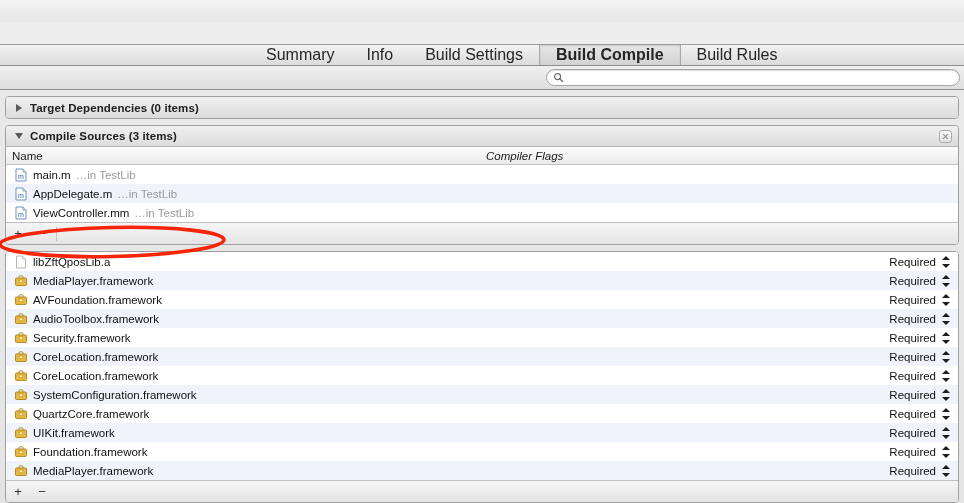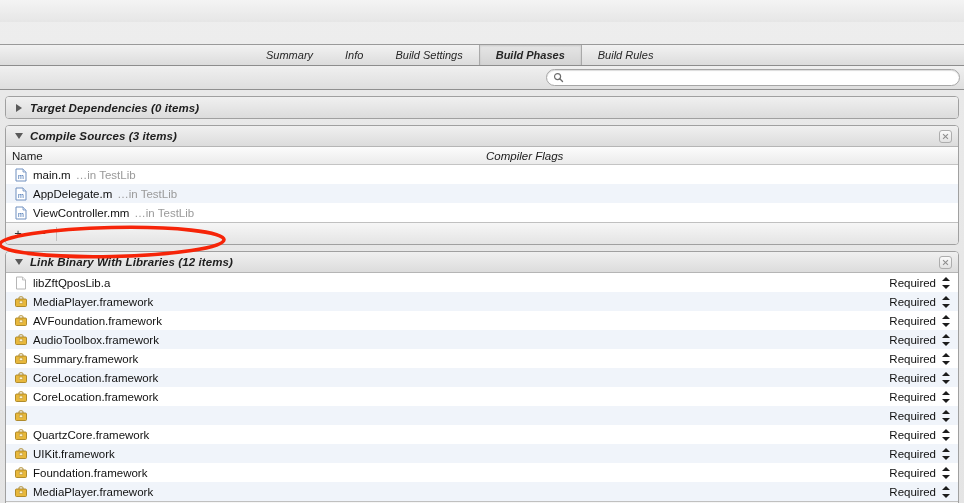--- a/index.html
+++ b/index.html
@@ -32,25 +32,24 @@
     border-bottom: 1px solid #8d8d8d;
     display: flex;
     align-items: stretch;
     justify-content: center;
   }
   .tab {
     display: flex;
     align-items: center;
     justify-content: center;
     padding: 0 16px;
-    font-size: 11px;
+    font-size: 16px;
     color: #262626;
     cursor: default;
     white-space: nowrap;
-    font-style: italic;
   }
   .tab.selected {
     font-weight: bold;
     background: linear-gradient(to bottom, #e6e6e6 0%, #d3d3d3 100%);
     border-left: 1px solid #a9a9a9;
     border-right: 1px solid #a9a9a9;
     box-shadow: inset 0 1px 2px rgba(0,0,0,0.12);
   }
   .tab-spacer-left  { width: 250px; }
   .tab-spacer-right { flex: 1; }
@@ -115,21 +114,20 @@
     position: relative;
     height: 21px;
     display: flex;
     align-items: center;
     background: linear-gradient(to bottom, #f0f0f0 0%, #dcdcdc 100%);
     padding-left: 8px;
     font-size: 11.5px;
     font-weight: bold;
     color: #202020;
     cursor: default;
-    font-style: italic;
   }
   .phase.expanded > .phase-header { border-bottom: 1px solid #b5b5b5; }
 
   .disclosure {
     width: 9px;
     height: 9px;
     margin-right: 7px;
     flex: 0 0 auto;
     position: relative;
   }
@@ -279,21 +277,21 @@
     <div class="tab">
       <span>Summary</span>
     </div>
     <div class="tab">
       <span>Info</span>
     </div>
     <div class="tab">
       <span>Build Settings</span>
     </div>
     <div class="tab selected">
-      <span>Build Phases</span>
+      <span>Build Compile</span>
     </div>
     <div class="tab">
       <span>Build Rules</span>
     </div>
 
     <div class="tab-spacer-right"></div>
   </div>
 
   <div class="searchrow">
     <div class="searchfield">
@@ -361,25 +359,20 @@
       </div>
 
       <div class="phase-footer">
         <span class="ftr-btn">+</span>
         <span class="ftr-btn">−</span>
         <span class="ftr-sep"></span>
       </div>
     </div>
 
     <div class="phase expanded">
-      <div class="phase-header">
-        <span class="disclosure open"></span>
-        <span class="phase-title">Link Binary With Libraries (12 items)</span>
-        <span class="close-box"></span>
-      </div>
 
       <div class="rows">
 
         <div class="row odd">
           <svg class="row-icon" viewBox="0 0 14 14">
             <path d="M2.5 1 h6 l3 3 v9 h-9 z" fill="#ffffff" stroke="#b6b6b6" stroke-width="1"></path>
             <path d="M8.5 1 v3 h3" fill="#eeeeee" stroke="#b6b6b6" stroke-width="0.8"></path>
           </svg>
           <span class="row-label">libZftQposLib.a</span>
           <span class="row-spacer"></span>
@@ -430,21 +423,21 @@
             <span class="stepper"></span>
           </span>
         </div>
 
         <div class="row odd">
           <svg class="row-icon" viewBox="0 0 14 14">
             <rect x="1.5" y="4" width="11" height="7.5" rx="1" fill="#e8b83c" stroke="#a8821f" stroke-width="0.9"></rect>
             <path d="M5 4 v-1.2 a1 1 0 0 1 1-1 h2 a1 1 0 0 1 1 1 V4" fill="none" stroke="#a8821f" stroke-width="0.9"></path>
             <rect x="5.2" y="6" width="3.6" height="2.6" fill="#fff4cf" stroke="#a8821f" stroke-width="0.5"></rect>
           </svg>
-          <span class="row-label">Summary.framework</span>
+          <span class="row-label">Security.framework</span>
           <span class="row-spacer"></span>
           <span class="req-cell">
             <span class="req-text">Required</span>
             <span class="stepper"></span>
           </span>
         </div>
 
         <div class="row even">
           <svg class="row-icon" viewBox="0 0 14 14">
             <rect x="1.5" y="4" width="11" height="7.5" rx="1" fill="#e8b83c" stroke="#a8821f" stroke-width="0.9"></rect>
@@ -472,20 +465,21 @@
             <span class="stepper"></span>
           </span>
         </div>
 
         <div class="row even">
           <svg class="row-icon" viewBox="0 0 14 14">
             <rect x="1.5" y="4" width="11" height="7.5" rx="1" fill="#e8b83c" stroke="#a8821f" stroke-width="0.9"></rect>
             <path d="M5 4 v-1.2 a1 1 0 0 1 1-1 h2 a1 1 0 0 1 1 1 V4" fill="none" stroke="#a8821f" stroke-width="0.9"></path>
             <rect x="5.2" y="6" width="3.6" height="2.6" fill="#fff4cf" stroke="#a8821f" stroke-width="0.5"></rect>
           </svg>
+          <span class="row-label">SystemConfiguration.framework</span>
           <span class="row-spacer"></span>
           <span class="req-cell">
             <span class="req-text">Required</span>
             <span class="stepper"></span>
           </span>
         </div>
 
         <div class="row odd">
           <svg class="row-icon" viewBox="0 0 14 14">
             <rect x="1.5" y="4" width="11" height="7.5" rx="1" fill="#e8b83c" stroke="#a8821f" stroke-width="0.9"></rect>

